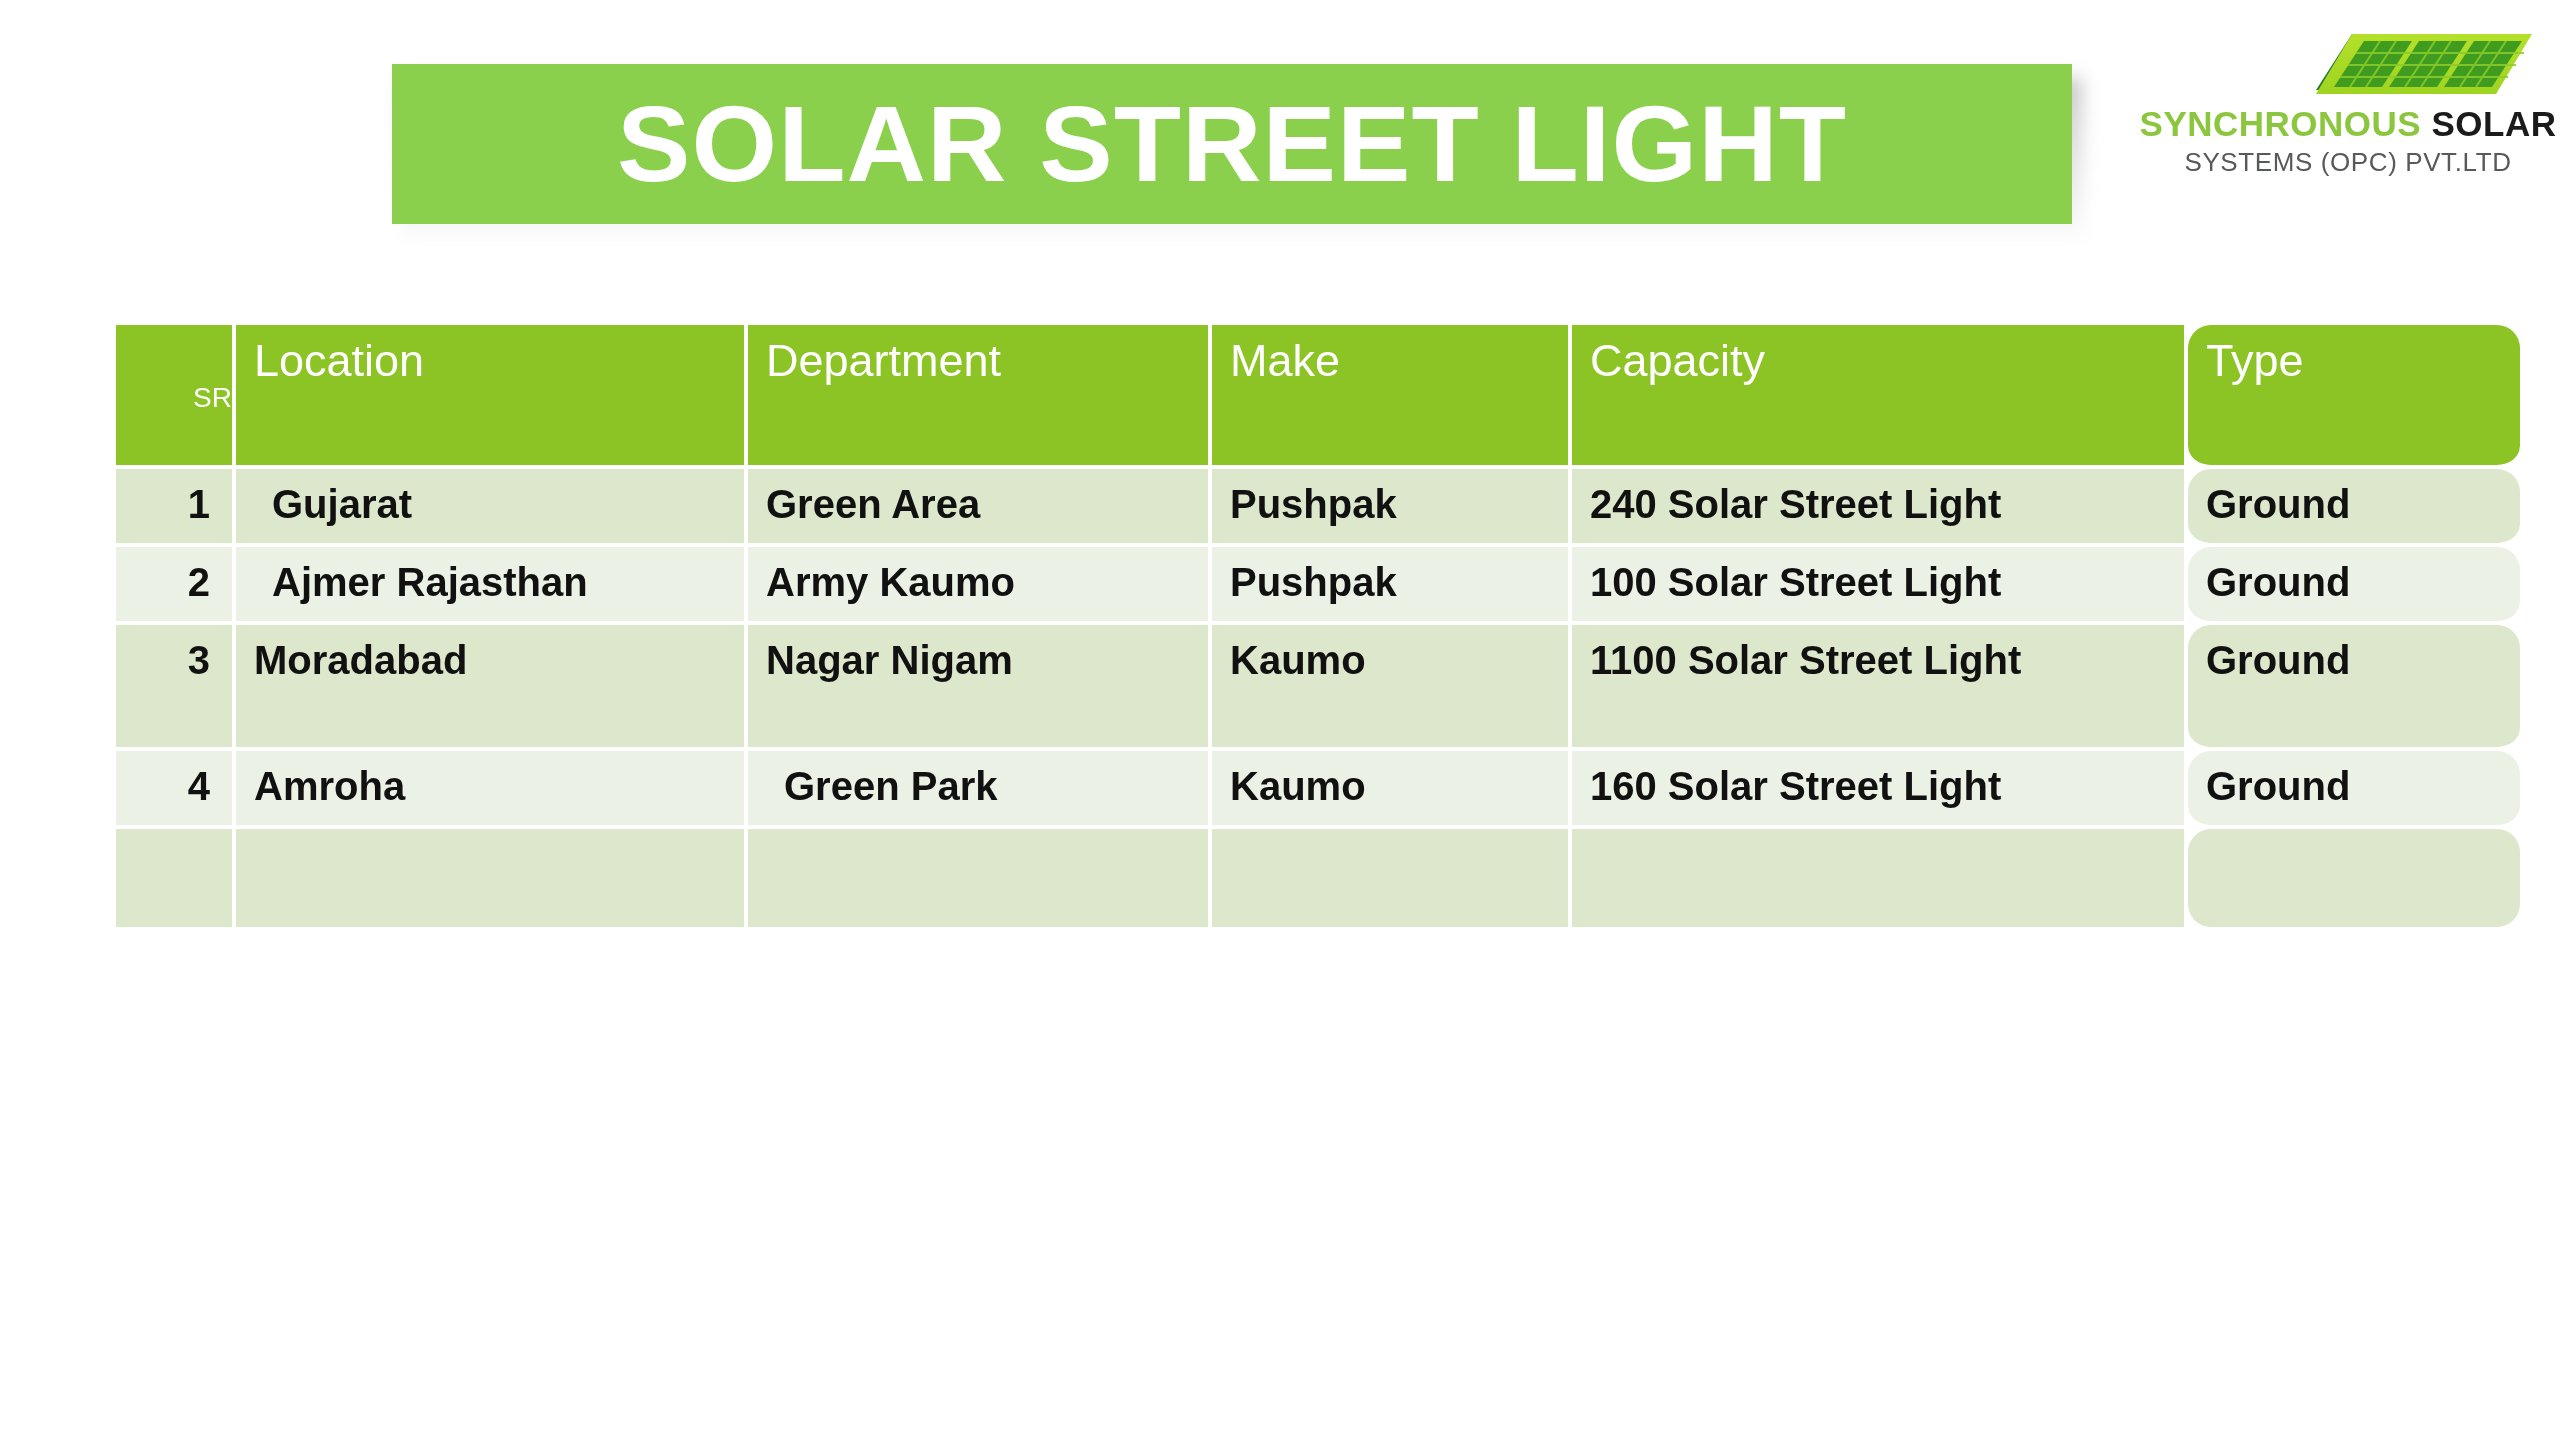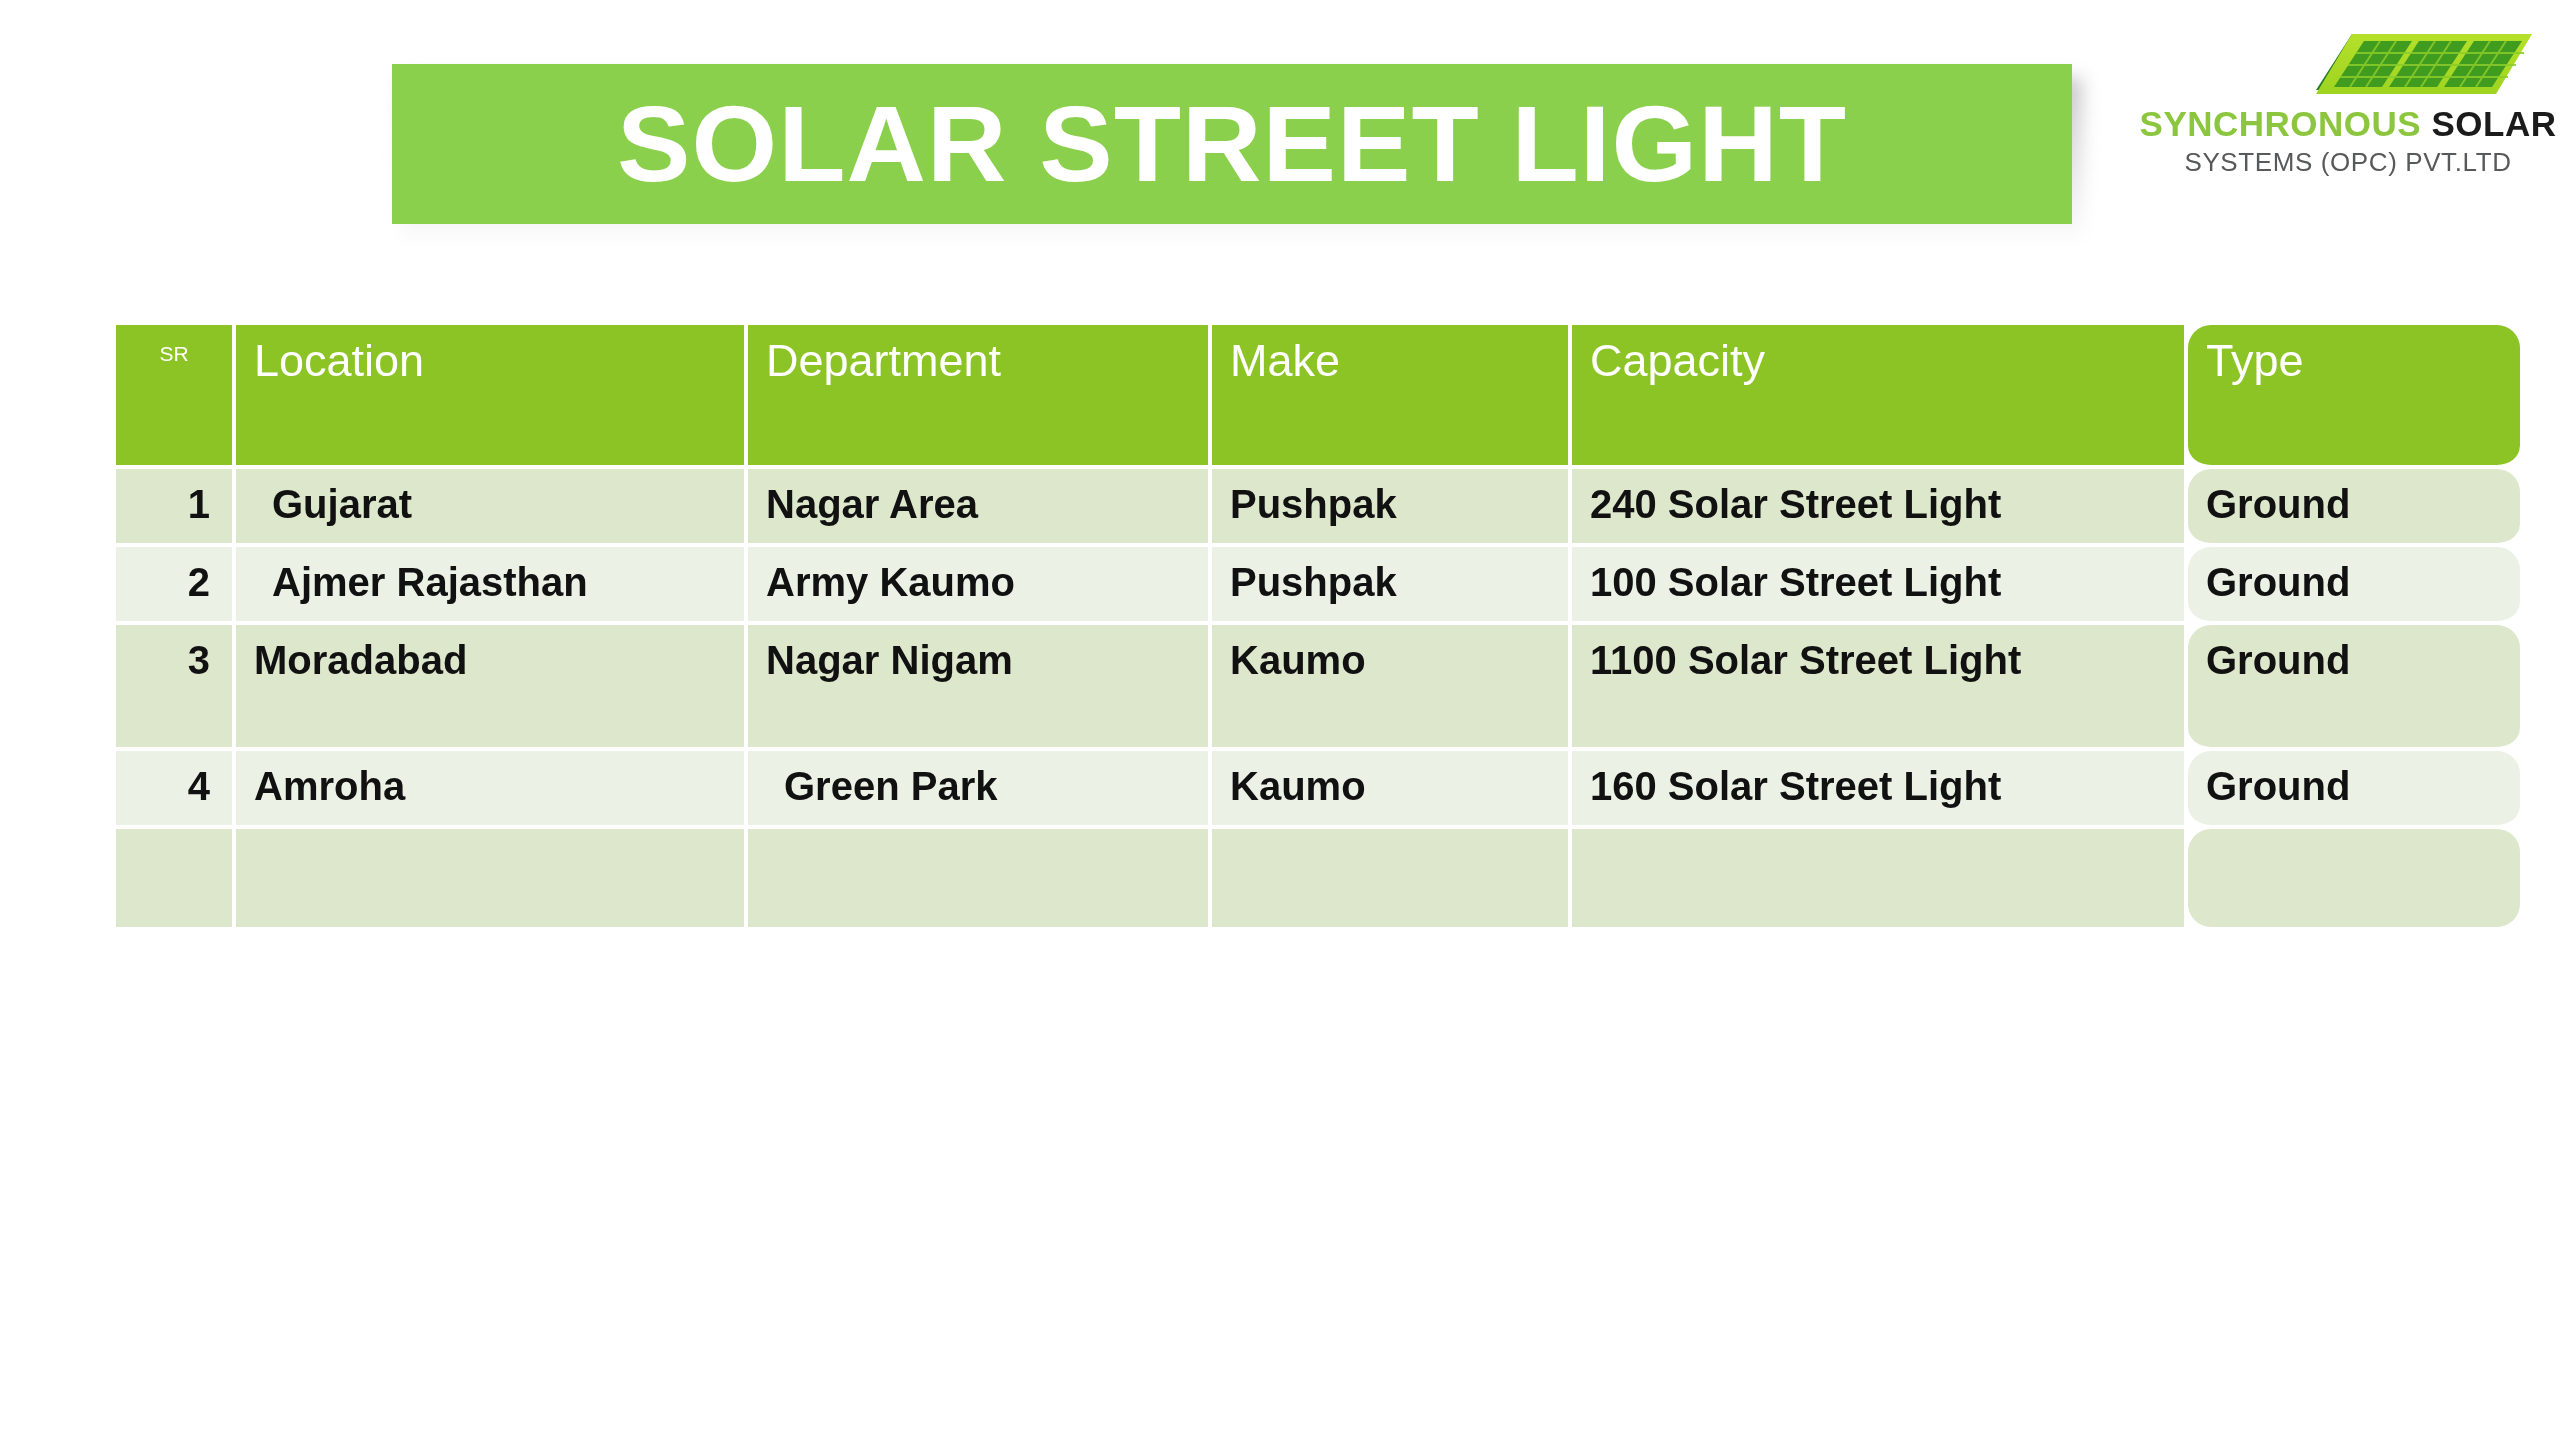--- a/index.html
+++ b/index.html
@@ -121,23 +121,24 @@
     text-align: left;
   }
   .hdr-label {
     display: block;
     padding: 12px 0 0 18px;
     font-size: 45px;
     line-height: 1.05;
     white-space: nowrap;
   }
   .hdr-sr .hdr-label {
-    font-size: 21px;
+    font-size: 28px;
     padding: 18px 0 0 0;
-    text-align: center;
+    text-align: right;
+    margin-top: 40px;
   }
 
   tbody td {
     font-size: 40px;
     font-weight: bold;
     color: #111111;
     line-height: 1.05;
   }
   .cell {
     display: block;
@@ -247,21 +248,21 @@
   <tbody>
 
     <tr class="rowA r1">
       <td>
           <span class="cell-sr">1</span>
         </td>
       <td>
           <span class="cell indent-1">Gujarat</span>
         </td>
       <td>
-          <span class="cell">Nagar Area</span>
+          <span class="cell">Green Area</span>
         </td>
       <td>
           <span class="cell">Pushpak</span>
         </td>
       <td>
           <span class="cell">240 Solar Street Light</span>
         </td>
       <td>
           <span class="cell">Ground</span>
         </td>

